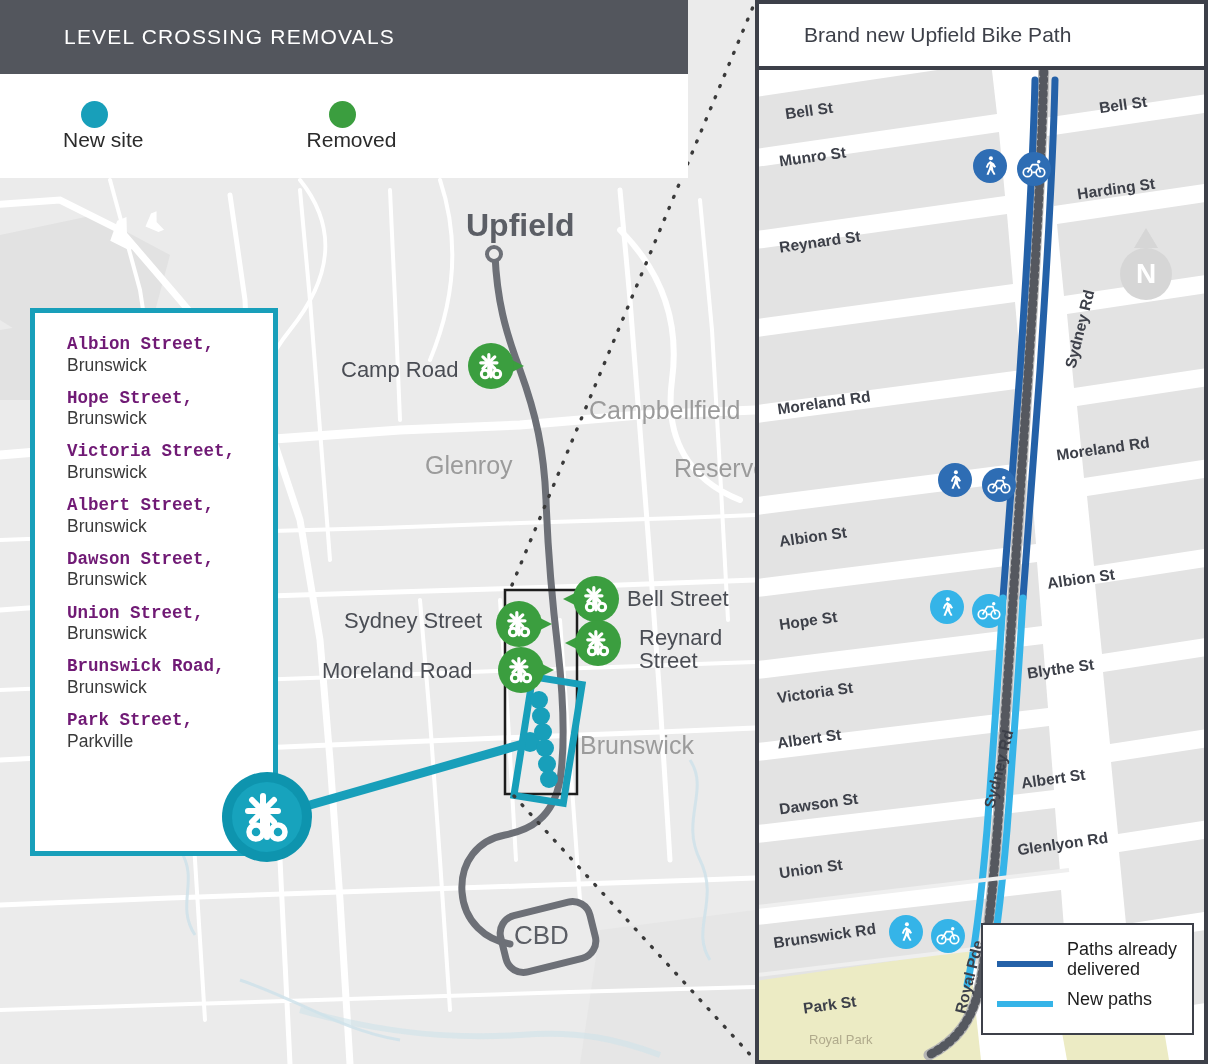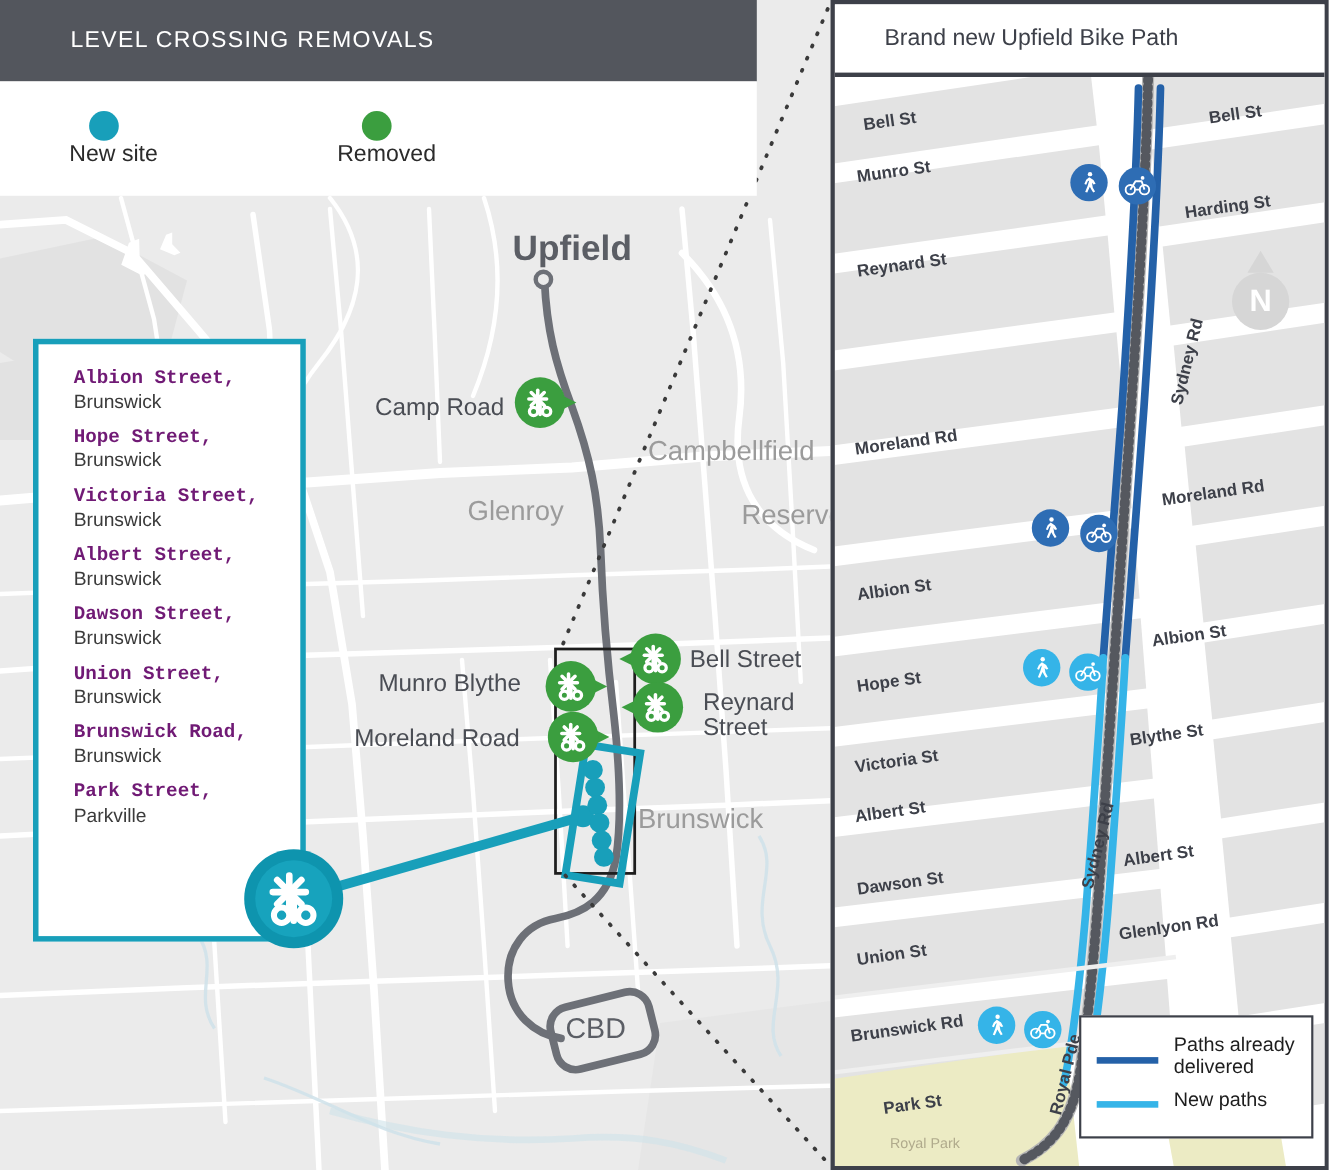--- a/index.html
+++ b/index.html
@@ -360,21 +360,21 @@
     </div>
 
     <div id="label-upfield">Upfield</div>
     <div class="place-label" style="left:552px; top:396px;margin-left:37px;">Campbellfield</div>
     <div class="place-label" style="left:425px; top:451px;text-align:center;">Glenroy</div>
     <div class="place-label" style="left:674px; top:454px;">Reservoir</div>
     <div class="place-label" style="left:580px; top:731px;">Brunswick</div>
     <div id="label-cbd">CBD</div>
 
     <div class="xing-label" style="left:341px; top:358px;">Camp Road</div>
-    <div class="xing-label" style="left:344px; top:609px;">Munro Blythe</div>
+    <div class="xing-label" style="left:344px; top:609px;">Sydney Street</div>
     <div class="xing-label" style="left:322px; top:659px;">Moreland Road</div>
     <div class="xing-label" style="left:627px; top:587px;">Bell Street</div>
     <div class="xing-label" style="left:627px; top:626px;margin-left:12px;">
       <span>Reynard</span><br>
       <span>Street</span>
     </div>
 
     <div class="pin tail-right" style="left:468px; top:343px;">
       <div class="tail"></div>
       <div class="bubble">

